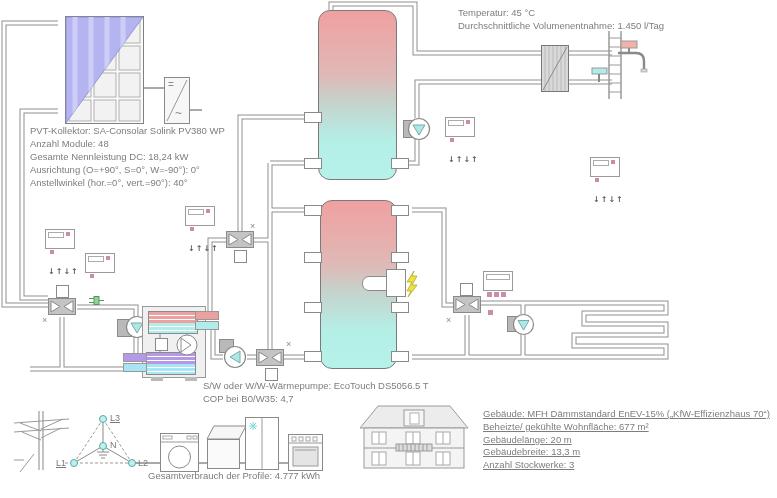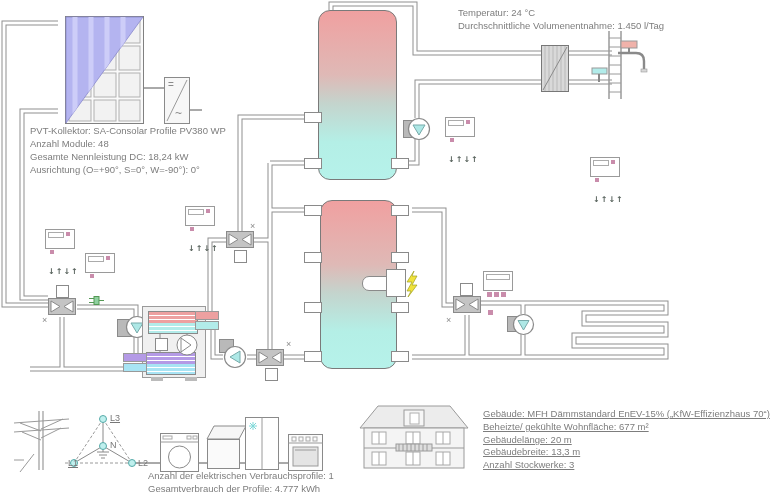--- a/index.html
+++ b/index.html
@@ -358,21 +358,21 @@
       <g fill="#bff0ee" stroke="#56aaa8">
         <circle cx="48" cy="11" r="3.5"></circle>
           <circle cx="48" cy="38" r="3.5"></circle>
         <circle cx="19" cy="55" r="3.5"></circle>
           <circle cx="77" cy="55" r="3.5"></circle>
       </g>
     </svg>
   </div>
   <span class="phlabel" style="left:110px;top:413px;text-decoration:underline;">L3</span>
   <span class="phlabel" style="left:110px;top:440px;">N</span>
-  <span class="phlabel" style="left:68px;top:458px;text-decoration:underline;">L1</span>
+  <span class="phlabel" style="left:56px;top:458px;text-decoration:underline;">L1</span>
   <span class="phlabel" style="left:138px;top:458px;">L2</span>
 
   <div class="comp" style="left:160px;top:433px;">
     <svg width="40" height="40">
       <rect x="0.5" y="0.5" width="38" height="38" fill="#fff" stroke="#8a8a8a"></rect>
       <line x1="0.5" y1="9" x2="38.5" y2="9" stroke="#9a9a9a"></line>
       <rect x="3" y="3" width="9" height="3" fill="none" stroke="#aaa"></rect>
       <rect x="27" y="3" width="4" height="3" fill="none" stroke="#aaa"></rect>
         <rect x="33" y="3" width="4" height="3" fill="none" stroke="#aaa"></rect>
       <circle cx="19.5" cy="24" r="11" fill="#fff" stroke="#8a8a8a"></circle>
@@ -440,31 +440,35 @@
       <line x1="53" y1="40" x2="53" y2="47"></line>
           <line x1="57" y1="40" x2="57" y2="47"></line>
           <line x1="61" y1="40" x2="61" y2="47"></line>
       <line x1="65" y1="40" x2="65" y2="47"></line>
           <line x1="69" y1="40" x2="69" y2="47"></line>
         </g>
     </svg>
   </div>
 
   <div class="txtblock" style="left:30px;top:124px;">
-    <div>PVT-Kollektor: SA-Consolar Profile PV380 WP</div>
+    <div>PVT-Kollektor: SA-Consolar Solink PV380 WP</div>
     <div>Anzahl Module: 48</div>
     <div>Gesamte Nennleistung DC: 18,24 kW</div>
     <div>Ausrichtung (O=+90°, S=0°, W=-90°): 0°</div>
+    <div>Anstellwinkel (hor.=0°, vert.=90°): 40°</div>
   </div>
   <div class="txtblock" style="left:458px;top:6px;">
-    <div>Temperatur: 24 °C</div>
+    <div>Temperatur: 45 °C</div>
     <div>Durchschnittliche Volumenentnahme: 1.450 l/Tag</div>
   </div>
+  <div class="txtblock" style="left:203px;top:379px;">
+    <div>S/W oder W/W-Wärmepumpe: EcoTouch DS5056.5 T</div>
+    <div>COP bei B0/W35: 4,7</div>
+  </div>
   <div class="txtblock" style="left:148px;top:470px;line-height:12.5px;">
-    <div>Anzahl der elektrischen Verbrauchsprofile: 1</div>
     <div>Gesamtverbrauch der Profile: 4.777 kWh</div>
   </div>
   <div class="txtblock tight" style="left:483px;top:408px;">
     <div>Gebäude: MFH Dämmstandard EnEV-15% („KfW-Effizienzhaus 70“)</div>
     <div>Beheizte/ gekühlte Wohnfläche: 677 m²</div>
     <div>Gebäudelänge: 20 m</div>
     <div>Gebäudebreite: 13,3 m</div>
     <div>Anzahl Stockwerke: 3</div>
   </div>
 </div>

